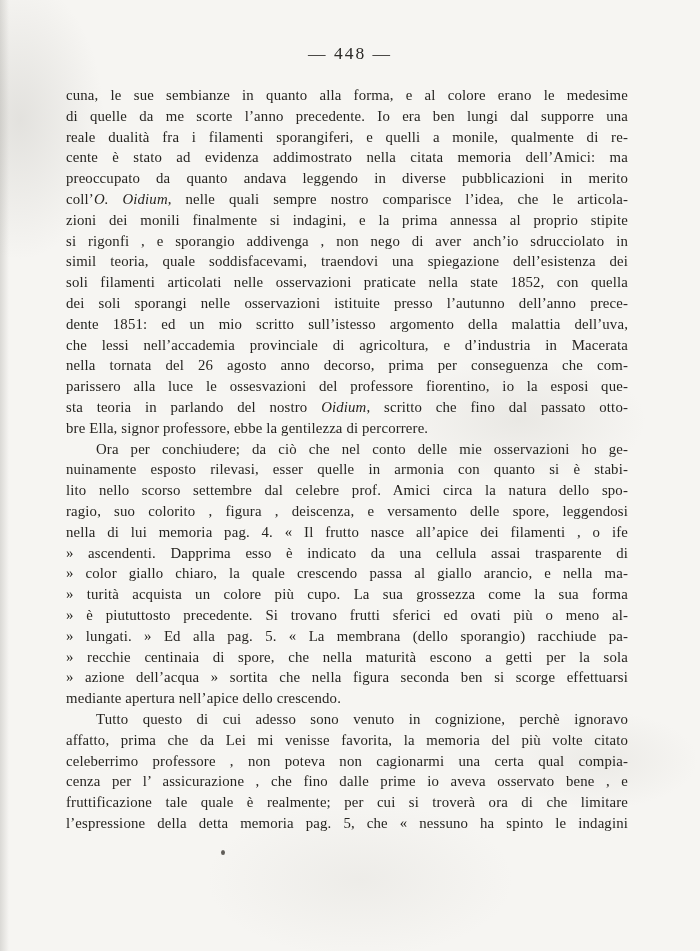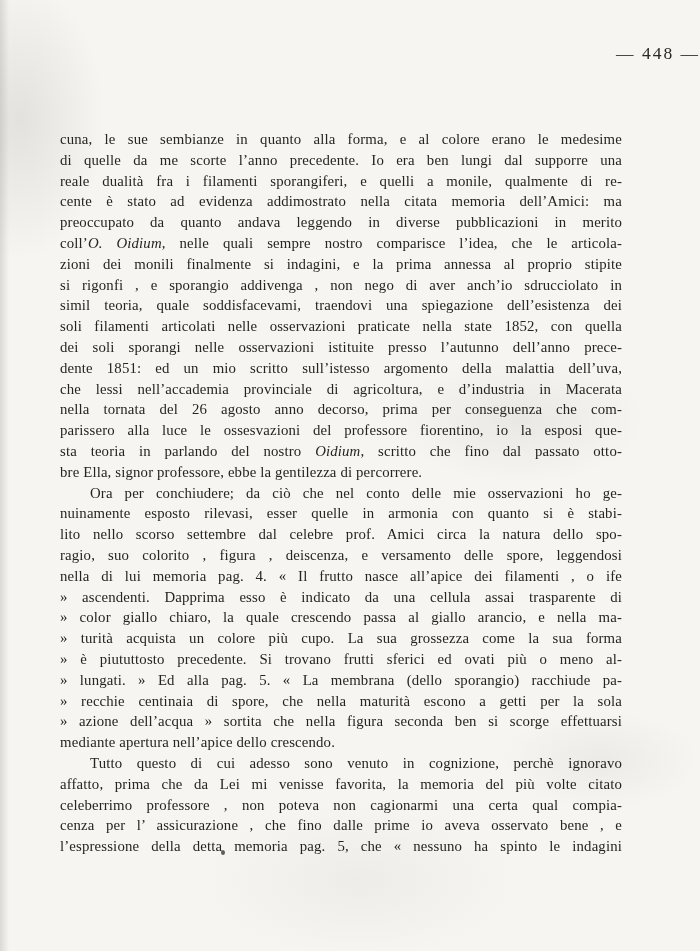--- a/index.html
+++ b/index.html
@@ -36,31 +36,30 @@
     border-radius: 50%;
     background: #45423d;
     opacity: 0.85;
     pointer-events: none;
   }
   .page-number {
     position: absolute;
     top: 43px;
     left: 0;
     right: 0;
-    text-align: right;
+    text-align: center;
     font-size: 17.5px;
     letter-spacing: 2px;
     color: #2b2926;
   }
   .text-block {
     position: absolute;
     top: 85px;
-    left: 60px;
+    left: 66px;
     width: 562px;
-    margin-top: 44px;
   }
   .paragraph {
     margin: 0;
   }
   .line {
     font-size: 14.8px;
     line-height: 20.8px;
     letter-spacing: 0.15px;
     text-align: justify;
     text-align-last: justify;
@@ -116,15 +115,16 @@
       <div class="line"><span>» lungati. » Ed alla pag. 5. « La membrana (dello sporangio) racchiude pa-</span></div>
       <div class="line"><span>» recchie centinaia di spore, che nella maturità escono a getti per la sola</span></div>
       <div class="line"><span>» azione dell’acqua » sortita che nella figura seconda ben si scorge effettuarsi</span></div>
       <div class="line lastline"><span>mediante apertura nell’apice dello crescendo.</span></div>
     </div>
     <div class="paragraph">
       <div class="line indent"><span>Tutto questo di cui adesso sono venuto in cognizione, perchè ignoravo</span></div>
       <div class="line"><span>affatto, prima che da Lei mi venisse favorita, la memoria del più volte citato</span></div>
       <div class="line"><span>celeberrimo professore , non poteva non cagionarmi una certa qual compia-</span></div>
       <div class="line"><span>cenza per l’ assicurazione , che fino dalle prime io aveva osservato bene , e</span></div>
+      <div class="line"><span>fruttificazione tale quale è realmente; per cui si troverà ora di che limitare</span></div>
       <div class="line"><span>l’espressione della detta memoria pag. 5, che « nessuno ha spinto le indagini</span></div>
     </div>
   </div>
 
 </body></html>

